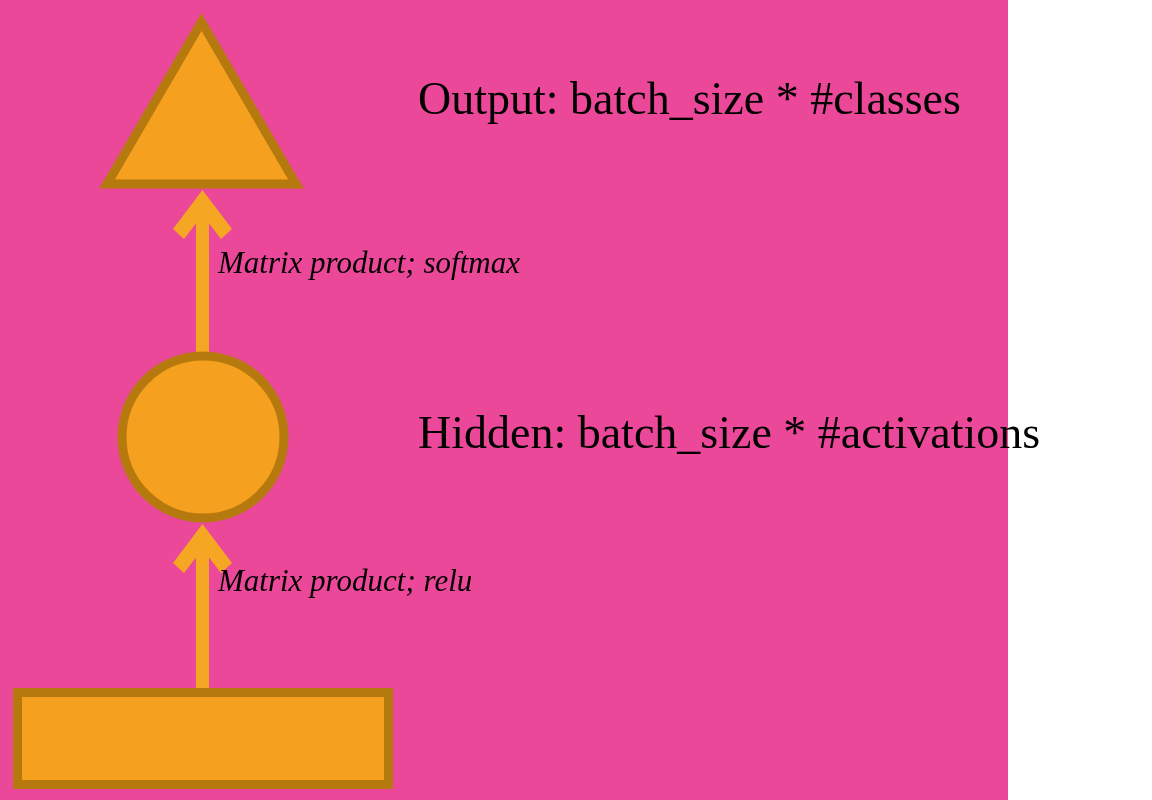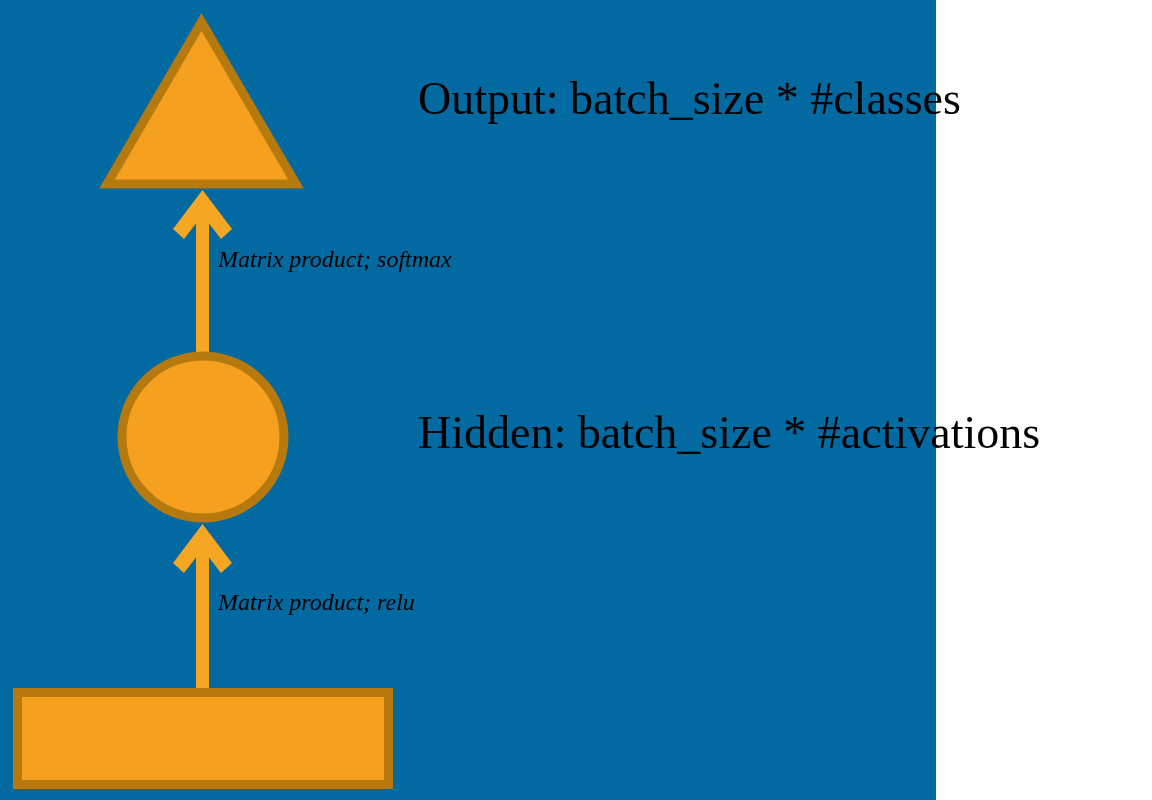--- a/index.html
+++ b/index.html
@@ -8,23 +8,23 @@
     background: #ffffff;
   }
   body {
     width: 1152px;
     height: 800px;
     font-family: "Liberation Serif", "DejaVu Serif", serif;
     overflow: hidden;
   }
   #canvas {
     position: relative;
-    width: 936px;
+    width: 1008px;
     height: 800px;
-    background: #0369a1;
+    background: #ec4899;
   }
   #diagram-svg {
     position: absolute;
     left: 0;
     top: 0;
     width: 1152px;
     height: 800px;
   }
   .layer-label {
     position: absolute;
@@ -33,32 +33,32 @@
     font-weight: 400;
     font-style: normal;
     color: #000000;
     white-space: nowrap;
     line-height: 1;
     letter-spacing: 0px;
   }
   .edge-label {
     position: absolute;
     font-family: "Liberation Serif", "DejaVu Serif", serif;
-    font-size: 24px;
+    font-size: 31px;
     font-style: italic;
     font-weight: 400;
     color: #000000;
     white-space: nowrap;
     line-height: 1;
   }
   #output-label { left: 418px; top: 76px; }
   #hidden-label { left: 418px; top: 410px; text-align: center; }
   #input-label  { left: 418px; top: 722px; }
   #edge-top-label    { left: 218px; top: 247px; }
-  #edge-bottom-label { left: 218px; top: 590px; }
+  #edge-bottom-label { left: 218px; top: 565px; }
 </style>
 </head>
 <body>
 
 <div id="canvas">
 
   <svg id="diagram-svg" viewBox="0 0 1152 800">
 
     <g>
       <rect x="196" y="545" width="13" height="146" fill="#F5A623"></rect>

